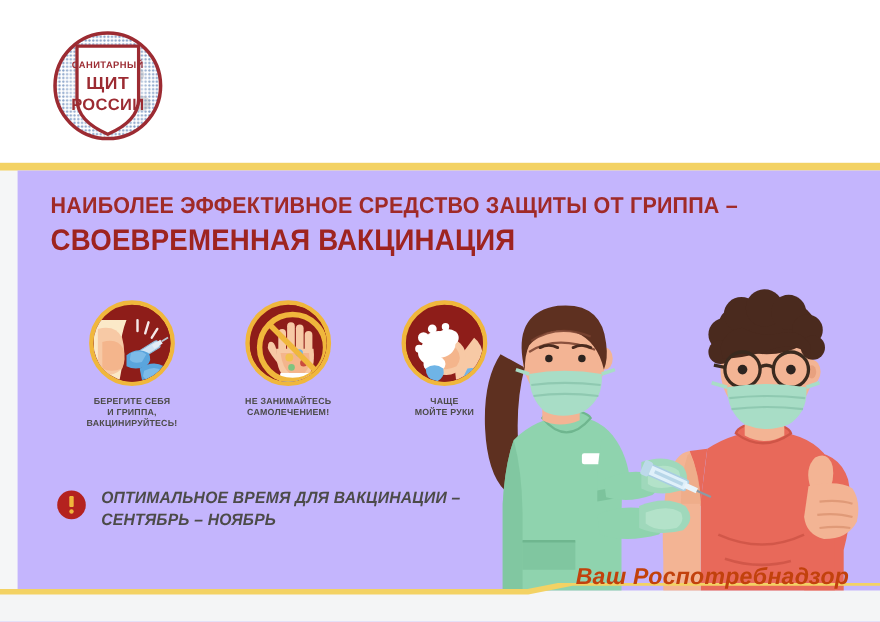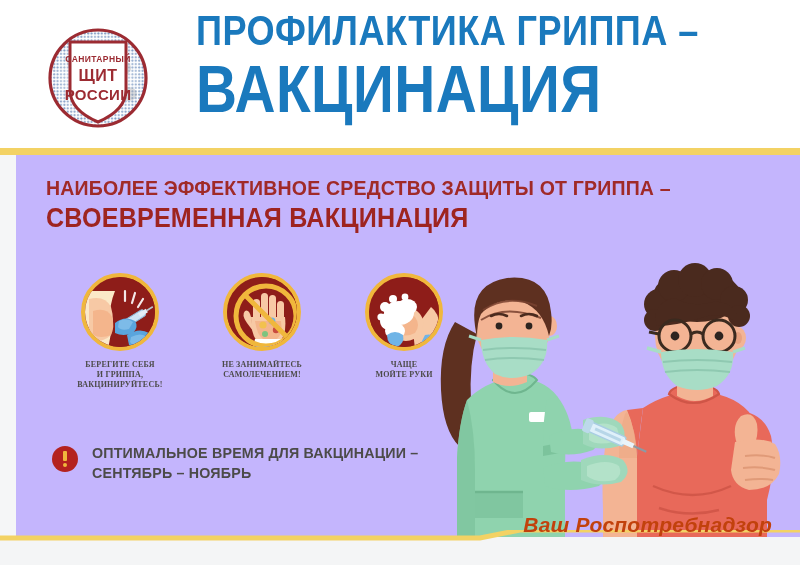--- a/index.html
+++ b/index.html
@@ -79,42 +79,42 @@
     line-height:34px;
     letter-spacing:0.2px;
     transform:scaleX(0.93);
     transform-origin:left center;
     white-space:nowrap;
   }
 
   
   .icon-row{
     position:absolute;left:40px;top:118px;
-    display:flex;gap:14px;font-family:Liberation Serif, serif;
+    display:flex;gap:14px;
   }
   .icon-item{width:128px;text-align:center;}
   .icon-circle{
     width:78px;height:78px;border-radius:50%;
     margin:0 auto;position:relative;overflow:hidden;
     background:#8e1d19;
     border:4px solid #f0b73c;
     box-sizing:border-box;
   }
   .icon-cap{
     margin-top:9px;
     color:#4c4b49;
     font-size:8px;font-weight:bold;
     line-height:10px;
     letter-spacing:0.2px;
   }
 
   
   .note{
     position:absolute;left:36px;top:288px;
-    display:flex;align-items:flex-start;gap:14px;
+    display:flex;align-items:flex-start;gap:14px;font-style:italic;
   }
   .note-badge{
     width:26px;height:26px;border-radius:50%;
     background:#b4221f;
     flex:0 0 auto;margin-top:3px;
     position:relative;
   }
   .note-badge::before{
     content:"";position:absolute;left:11px;top:5px;
     width:4px;height:10px;background:#f0b73c;border-radius:1px;
@@ -185,24 +185,20 @@
         </g>
         <circle cx="62" cy="56" r="48" fill="none" stroke="#9c2b32" stroke-width="3.2"></circle>
         <path d="M62 56 m-48 0 a48 48 0 0 1 14-34" fill="none" stroke="#9c2b32" stroke-width="3.2" opacity="0"></path>
         <path d="M34 20 L90 20 L90 68 Q90 88 62 100 Q34 88 34 68 Z" fill="#ffffff" stroke="#9c2b32" stroke-width="3"></path>
         <text x="62" y="40" text-anchor="middle" fill="#9c2b32" font-family="'Liberation Sans', sans-serif" font-size="8.5" font-weight="bold" letter-spacing="0.4">САНИТАРНЫЙ</text>
         <text x="62" y="59" text-anchor="middle" fill="#9c2b32" font-family="'Liberation Sans', sans-serif" font-size="16" font-weight="bold" letter-spacing="0.5">ЩИТ</text>
         <text x="62" y="78" text-anchor="middle" fill="#9c2b32" font-family="'Liberation Sans', sans-serif" font-size="15" font-weight="bold" letter-spacing="0.3">РОССИИ</text>
       </svg>
     </div>
 
-    <div class="title-block">
-      <div class="title-l1">ПРОФИЛАКТИКА ГРИППА –</div>
-      <div class="title-l2">ВАКЦИНАЦИЯ</div>
-    </div>
   </div>
 
   <div class="header-rule"></div>
 
   <div class="body-area">
 
     <div class="subtitle">
       <div class="sub-l1">НАИБОЛЕЕ ЭФФЕКТИВНОЕ СРЕДСТВО ЗАЩИТЫ ОТ ГРИППА –</div>
       <div class="sub-l2">СВОЕВРЕМЕННАЯ ВАКЦИНАЦИЯ</div>
     </div>

